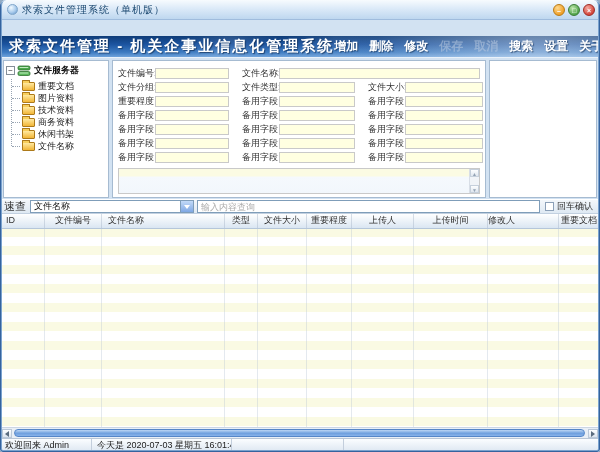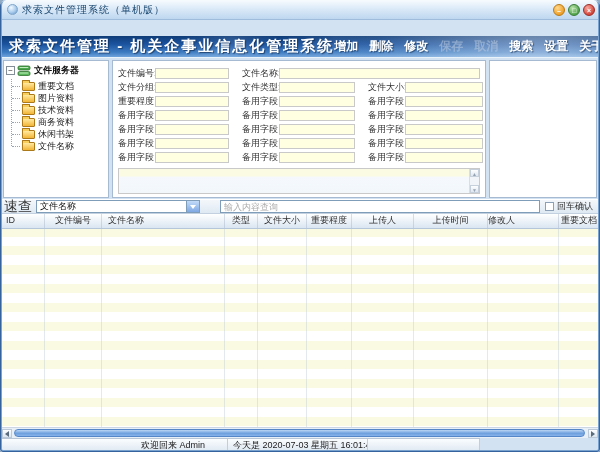--- a/index.html
+++ b/index.html
@@ -81,30 +81,30 @@
   .memo-sb { position:absolute; right:0; top:0; bottom:0; width:10px; border-left:1px solid #D8DEE6;
              background:#F1F4F8; display:flex; flex-direction:column; justify-content:space-between; }
   .memo-arrow { height:8px; font-size:5px; line-height:8px; text-align:center; color:#93A2B4;
                 background:linear-gradient(180deg,#FDFEFF,#DFE6EE); border:1px solid #C6D0DC; }
 
   
   .quickbar { position:absolute; left:0; top:199px; width:600px; height:15px; z-index:3;
               background:linear-gradient(180deg,#F3F7FB,#DFE9F3);
               border-top:1px solid #FFFFFF; border-bottom:1px solid #C2D0E0;
               display:flex; align-items:center; padding:0 4px; }
-  .q-label { font-size:14px; color:#333; flex:none; margin-right:4px; }
+  .q-label { font-size:11px; color:#333; flex:none; margin-right:4px; }
   .q-select { position:relative; width:164px; height:13px; flex:none; background:#fff;
               border:1px solid #7F9DB9; display:flex; align-items:center; cursor:pointer; }
   .q-select-value { font-size:9px; color:#111; padding-left:3px; }
   .q-select-btn { position:absolute; right:0; top:0; bottom:0; width:13px;
               background:linear-gradient(180deg,#C3DAF8,#7FA8E4); border-left:1px solid #7F9DB9;
               display:flex; align-items:center; justify-content:center; }
   .q-select-btn i { width:0; height:0; border-left:3px solid transparent; border-right:3px solid transparent;
               border-top:4px solid #FFFFFF; }
-  .q-input { flex:1; height:13px; margin-left:20px; background:#fff; border:1px solid #7F9DB9;
+  .q-input { flex:1; height:13px; margin-left:3px; background:#fff; border:1px solid #7F9DB9;
              font-size:9px; padding:0 3px; color:#222; }
   .q-input::placeholder { color:#ABABAB; }
   .q-check { width:9px; height:9px; flex:none; margin-left:5px; background:#fff; border:1px solid #8CA0B8; }
   .q-confirm { font-size:9px; color:#333; flex:none; margin:0 3px 0 3px; white-space:nowrap; }
 
   
   .grid-header { position:absolute; left:0; top:214px; width:600px; height:15px; display:flex;
                  background:linear-gradient(180deg,#FFFFFF,#DAE6F2);
                  border-bottom:1px solid #B5C6DA; z-index:2; }
   .gh-cell { height:100%; font-size:9px; color:#333; line-height:12px; white-space:nowrap;
@@ -120,23 +120,23 @@
              border:1px solid #BCC9D8; display:flex; align-items:center; justify-content:center; cursor:pointer; }
   .h-arrow.left { left:2px; } .h-arrow.right { right:2px; }
   .h-arrow i { width:0; height:0; border-top:3px solid transparent; border-bottom:3px solid transparent; }
   .h-arrow.left i { border-right:4px solid #5A6B7E; }
   .h-arrow.right i { border-left:4px solid #5A6B7E; }
   .h-thumb { position:absolute; left:14px; right:15px; top:1px; height:8px; border-radius:4px;
              background:linear-gradient(180deg,#BCD6F4 0%,#6E9FDE 55%,#88B3EA 100%);
              border:1px solid #5586C8; cursor:pointer; }
 
   
-  .statusbar { position:absolute; left:0; top:438px; width:480px; height:14px; display:flex; align-items:stretch;
+  .statusbar { position:absolute; left:0; top:438px; width:600px; height:14px; display:flex; align-items:stretch;
                background:linear-gradient(180deg,#FBFDFF,#DCE6F1); border-top:1px solid #B9C6D6;
-               font-size:9px; color:#222; z-index:3;justify-content:flex-end; }
+               font-size:9px; color:#222; z-index:3; }
   .sb-sec { display:flex; align-items:center; padding:0 5px; border-right:1px solid #C3CEDC;
             white-space:nowrap; overflow:hidden; }
   .sb-welcome { width:92px; flex:none; }
   .sb-date { width:140px; flex:none; }
   .sb-spacer { width:112px; flex:none; }
   .sb-info { flex:1; border-right:none; gap:10px; }
 </style>
 </head>
 <body>
 

